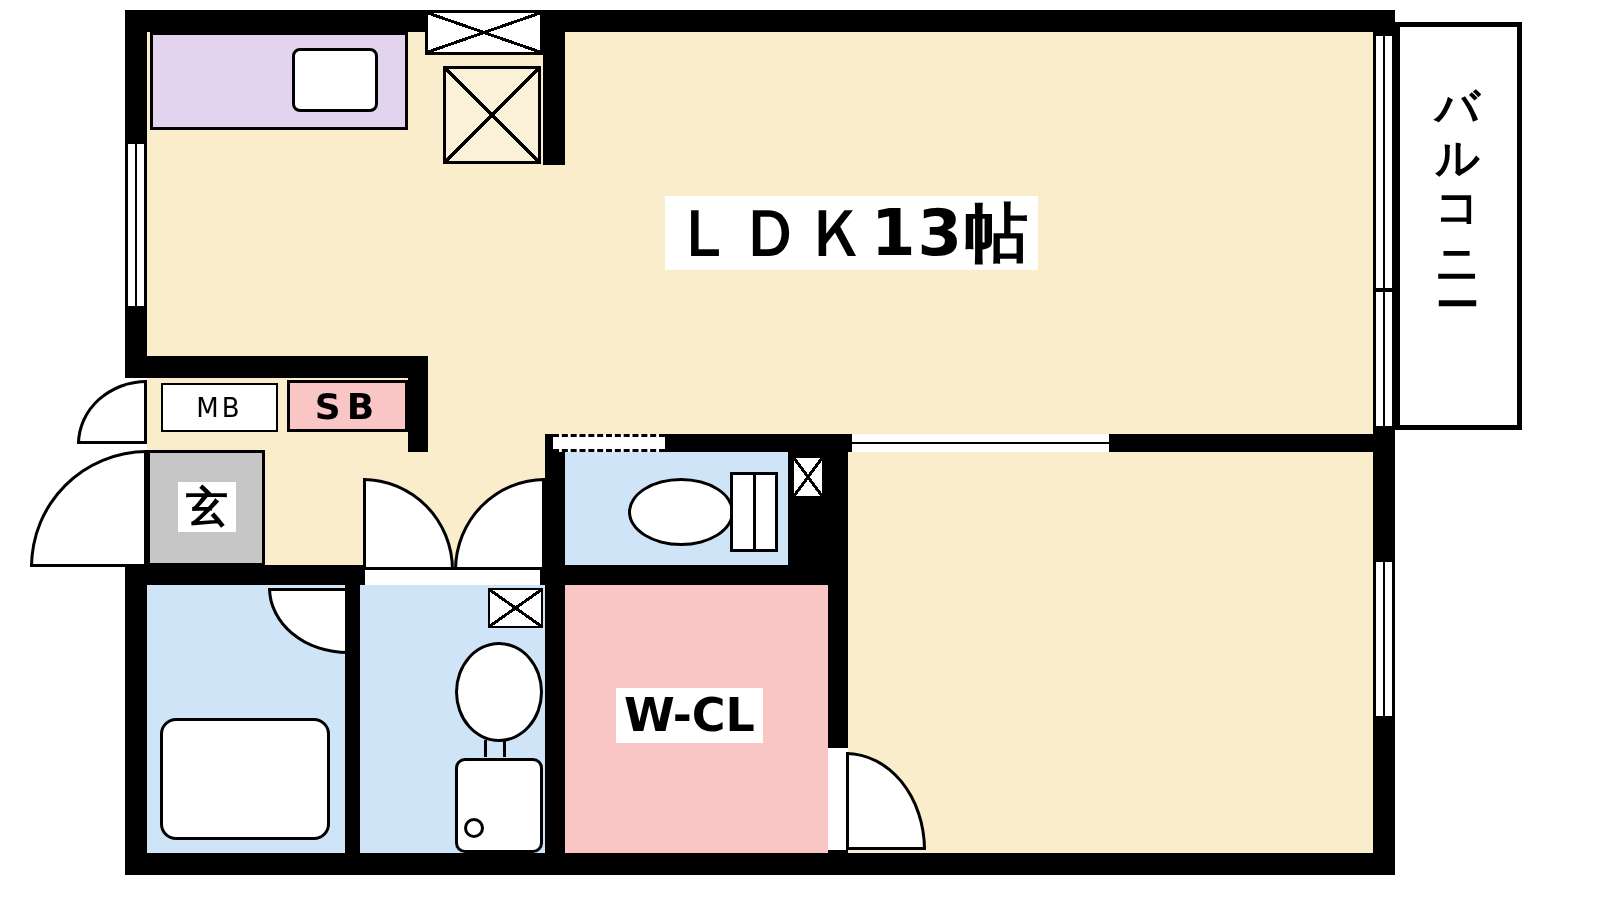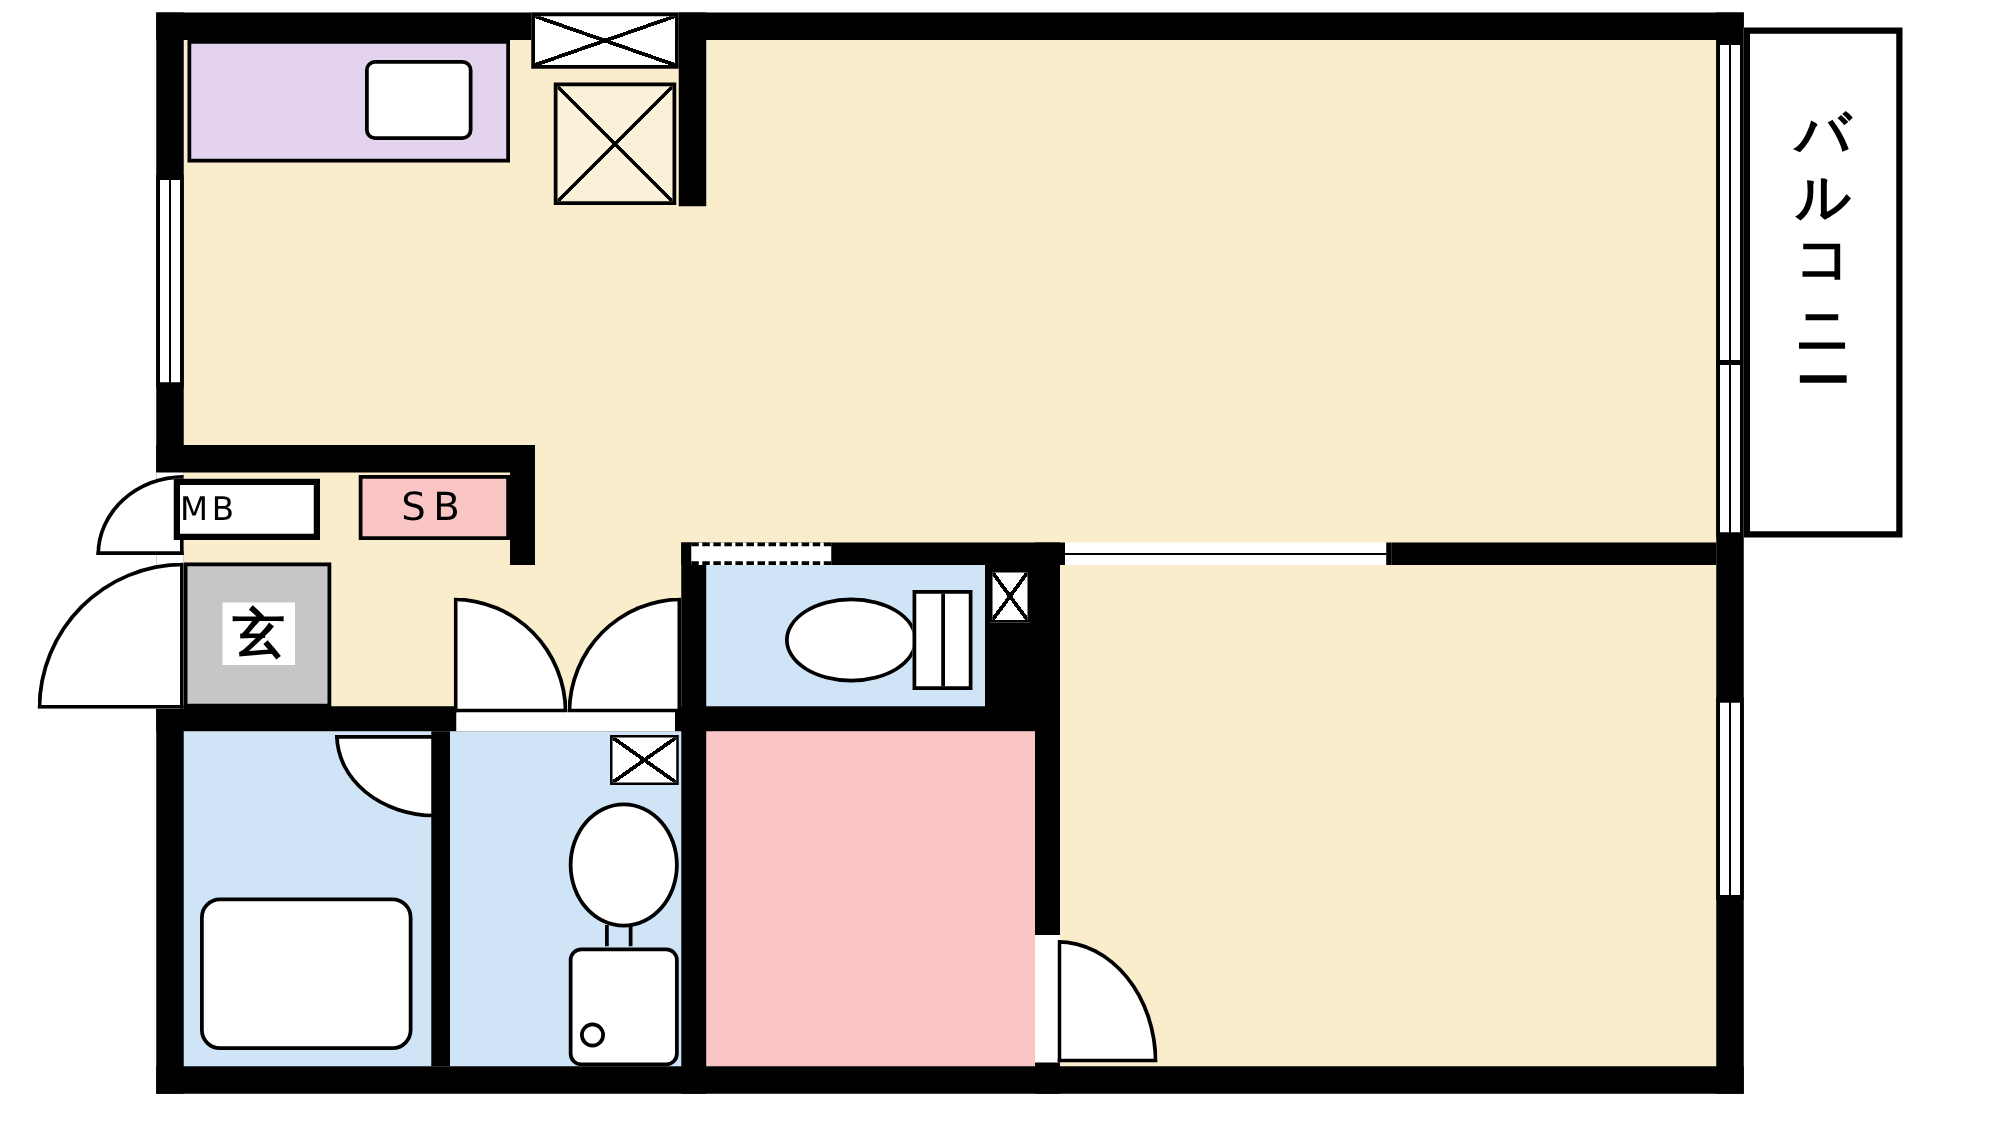--- a/index.html
+++ b/index.html
@@ -107,26 +107,28 @@
 
   <div class="abs arc" style="left:30px;top:450px;width:117px;height:117px;border-radius:100% 0 0 0;"></div>
   <div class="abs arc" style="left:77px;top:380px;width:70px;height:64px;border-radius:100% 0 0 0;"></div>
   <div class="abs arc" style="left:363px;top:478px;width:91px;height:92px;border-radius:0 100% 0 0;"></div>
   <div class="abs arc" style="left:454px;top:478px;width:91px;height:92px;border-radius:100% 0 0 0;"></div>
   <div class="abs arc" style="left:268px;top:588px;width:80px;height:66px;border-radius:0 0 0 100%;"></div>
   <div class="abs arc" style="left:846px;top:752px;width:80px;height:98px;border-radius:0 100% 0 0;"></div>
 
   <div class="abs xbox" style="left:425px;top:10px;width:118px;height:45px;"></div>
   <div class="abs xbox" style="left:488px;top:588px;width:55px;height:40px;border-width:2px;"></div>
-  <div class="abs" style="left:139px;top:383px;width:117px;height:49px;background:#fff;border:5px solid #000000;display:flex;align-items:center;justify-content:flex-start;">
+  <div class="abs" style="left:161px;top:383px;width:117px;height:49px;background:#fff;border:2px solid #000000;display:flex;align-items:center;justify-content:center;">
     <span style="font-size:26px;letter-spacing:3px;">MB</span>
   </div>
   <div class="abs" style="left:287px;top:380px;width:121px;height:52px;background:#F9C5C5;border:3px solid #000;display:flex;align-items:center;justify-content:center;">
-    <span style="font-size:31px;font-weight:normal;letter-spacing:6px;">SB</span>
+    <span style="font-size:36px;font-weight:bold;letter-spacing:6px;">SB</span>
   </div>
 
   <div class="abs" style="left:1395px;top:22px;width:127px;height:408px;background:#ffffff;border:5px solid #000;display:flex;align-items:flex-start;justify-content:center;">
     <span class="vtext" style="font-size:44px;font-weight:bold;letter-spacing:6px;margin-top:30px;">バルコニー</span>
   </div>
 
+  <div class="abs label" style="left:665px;top:196px;font-size:64px;letter-spacing:2px;">ＬＤＫ13帖</div>
+  <div class="abs label" style="left:616px;top:688px;font-size:46px;">W-CL</div>
   <div class="abs label" style="left:178px;top:482px;font-size:42px;">玄</div>
 
 </div>
 
 </body></html>

